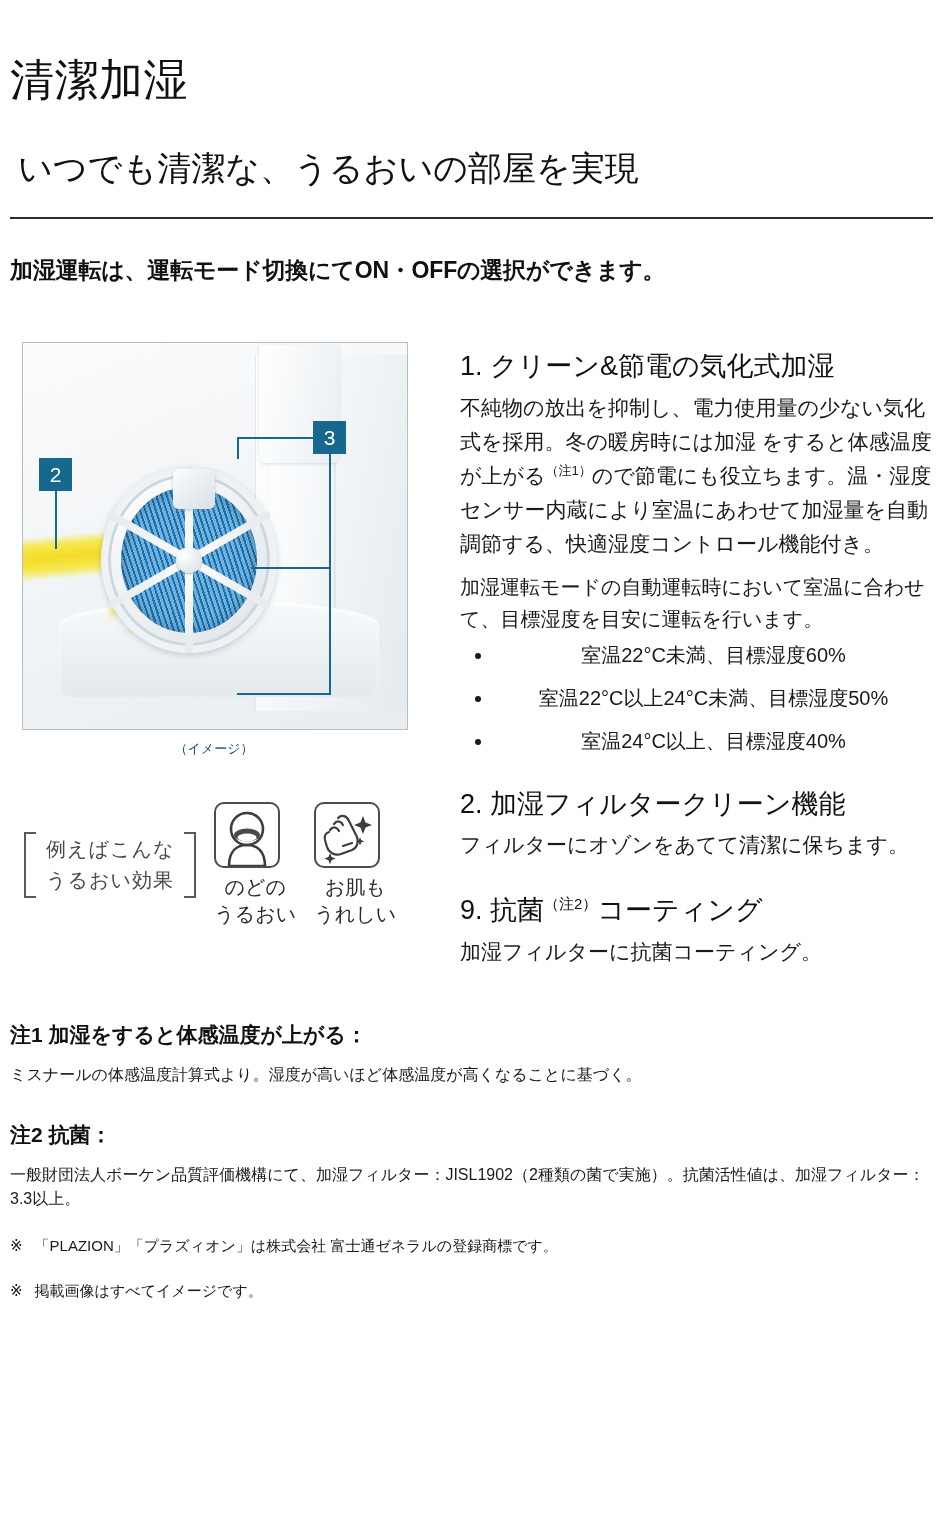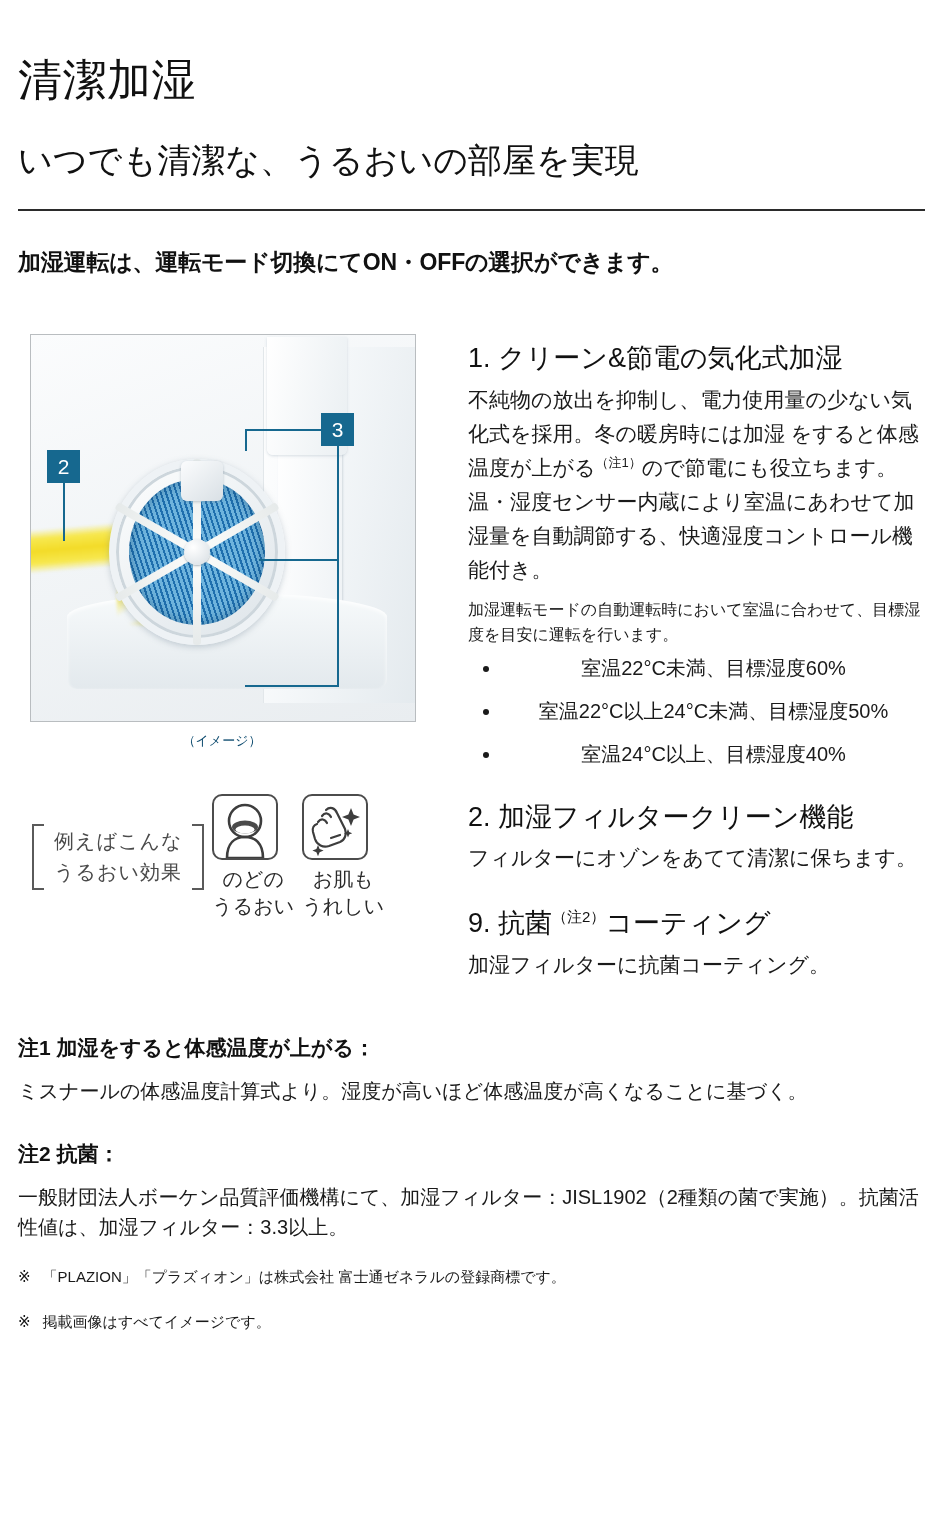--- a/index.html
+++ b/index.html
@@ -8,36 +8,36 @@
     margin: 0; padding: 0;
     background: #ffffff;
   }
   body {
     width: 943px; height: 1536px;
     position: relative;
     font-family: "Liberation Sans", "DejaVu Sans", sans-serif;
     color: #1a1a1a;
     overflow: hidden;
   }
-  .page { position: relative; width: 943px; height: 1536px; padding: 0 18px; border-radius: 19px; }
+  .page { position: relative; width: 943px; height: 1536px; padding: 0 10px; border-radius: 19px; }
 
   
   .h1 {
     font-size: 44px;
     font-weight: 400;
     letter-spacing: 0.5px;
     margin: 0;
     padding-top: 56px;
     line-height: 1.1;
     color: #111;
   }
   .h2 {
     font-size: 34px;
     font-weight: 400;
-    margin: 0;
+    margin: 8px;
     padding-top: 36px;
     line-height: 1.2;
     color: #111;
   }
   .divider {
     border: none;
     border-top: 2px solid #2b2b2b;
     margin: 28px 0 0 0;
     width: 100%;
   }
@@ -215,21 +215,21 @@
     color: #0c4a6e;
     padding: 10px 14px 0 0;
     width: 398px;
     margin-left: 12px;
   }
 
   
   .effects {
     display: flex;
     align-items: center;
-    gap: 8px;
+    gap: 18px;
     padding: 44px 0 0 14px;
   }
   .bracket-text {
     position: relative;
     font-size: 20px;
     color: #4a4a4a;
     line-height: 1.55;
     letter-spacing: 1px;
     padding: 2px 22px;
     white-space: pre-line;
@@ -271,21 +271,21 @@
   }
   .sec-title .sup { font-size: 15px; vertical-align: super; }
   .sec-body {
     font-size: 21px;
     line-height: 1.62;
     margin: 6px 0 0 0;
     color: #1a1a1a;
   }
   .sec-body .sup { font-size: 13px; vertical-align: super; }
   .sec-note {
-    font-size: 16px;
+    font-size: 20px;
     line-height: 1.6;
     margin: 10px 0 0 0;
     color: #1a1a1a;
   }
   ul.targets {
     margin: 6px 0 0 0;
     padding-left: 34px;
     list-style: disc;
     text-align: center;
   }
@@ -299,21 +299,21 @@
 
   
   .notes { padding: 52px 0 0 0; }
   .note-head {
     font-size: 21px;
     font-weight: bold;
     margin: 0;
     color: #111;
   }
   .note-body {
-    font-size: 20px;
+    font-size: 16px;
     margin: 14px 0 0 0;
     line-height: 1.5;
     color: #1a1a1a;
   }
   .note-gap { height: 34px; }
   .aster {
     font-size: 15px;
     margin: 0;
     padding-top: 26px;
     color: #1a1a1a;

